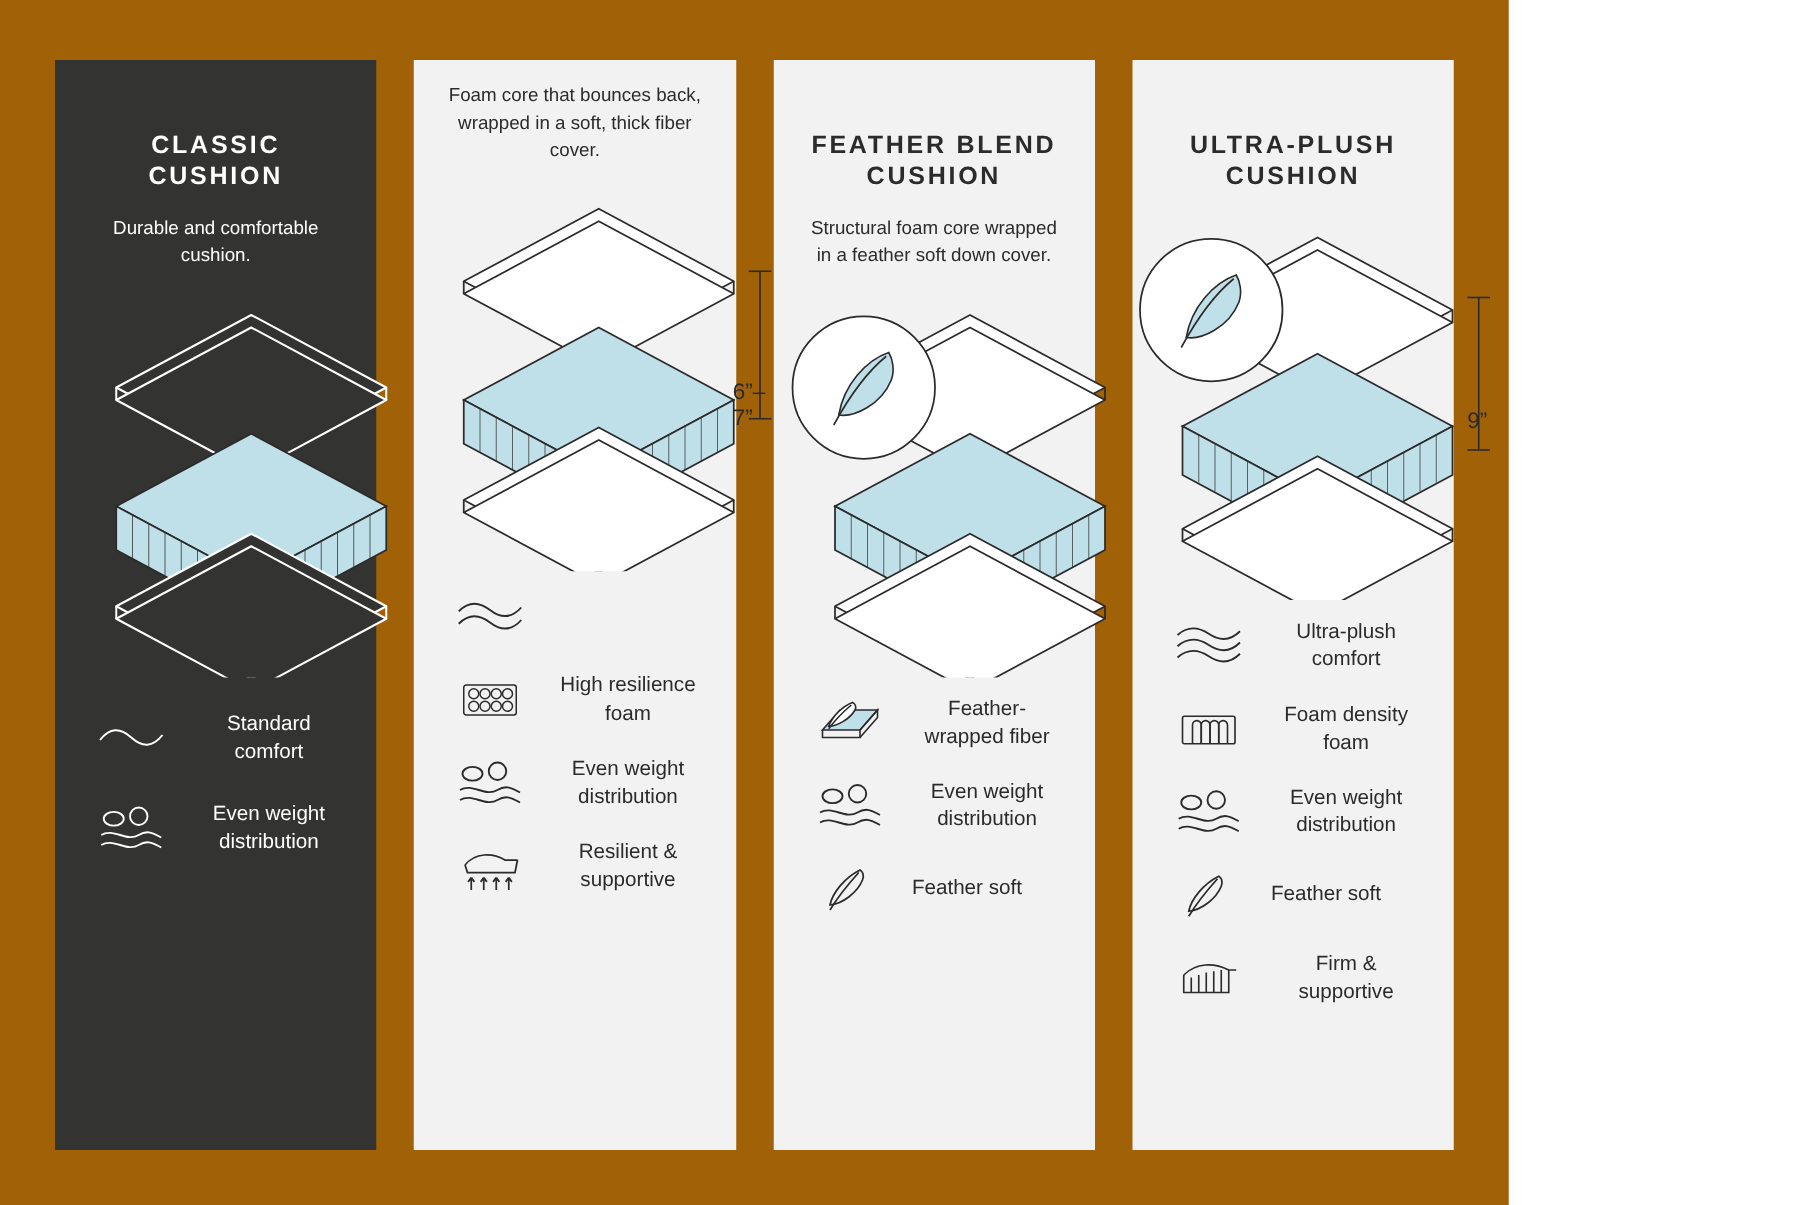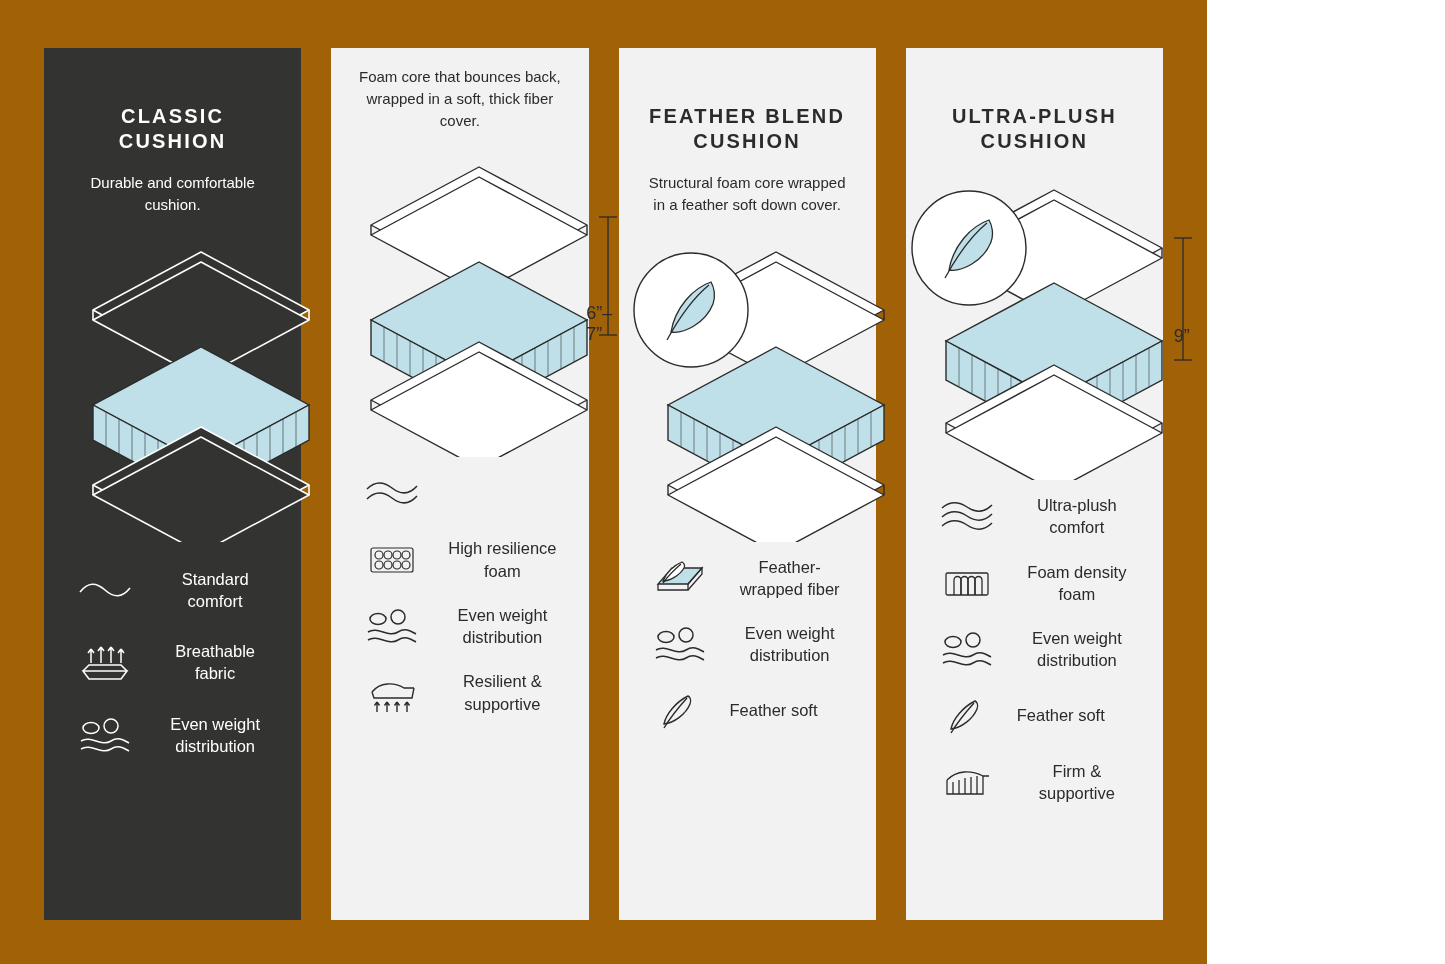--- a/index.html
+++ b/index.html
@@ -158,35 +158,20 @@
         <div class="feature">
           <span class="ficon">
             <svg width="56" height="22" viewBox="0 0 56 22">
                 <path d="M3 13 C11 3, 19 3, 28 11 C37 19, 45 19, 53 9" fill="none" stroke="#ffffff" stroke-width="1.6"></path>
               </svg>
           </span>
           <span class="flabel">Standard comfort</span>
         </div>
         <div class="feature">
           <span class="ficon">
-            <svg width="56" height="42" viewBox="0 0 56 42">
-              <g fill="none" stroke="#ffffff" stroke-width="1.5">
-                <path d="M6 30 H50 L44 38 H12 Z"></path>
-                <path d="M6 30 L12 24 H44 L50 30"></path>
-                <path d="M14 22 V8 M14 8 l-3 4 M14 8 l3 4"></path>
-                <path d="M24 22 V6 M24 6 l-3 4 M24 6 l3 4"></path>
-                <path d="M34 22 V6 M34 6 l-3 4 M34 6 l3 4"></path>
-                <path d="M44 22 V8 M44 8 l-3 4 M44 8 l3 4"></path>
-              </g>
-            </svg>
-          </span>
-          <span class="flabel">Breathable fabric</span>
-        </div>
-        <div class="feature">
-          <span class="ficon">
             <svg width="56" height="40" viewBox="0 0 56 40">
               <g fill="none" stroke="#ffffff" stroke-width="1.5">
                 <ellipse cx="14" cy="13" rx="8" ry="5.5"></ellipse>
                 <circle cx="34" cy="11" r="7"></circle>
                 <path d="M4 26 C14 20, 24 32, 34 26 C42 21, 48 26, 52 28"></path>
                 <path d="M4 34 C14 28, 24 40, 34 34 C42 29, 48 34, 52 36"></path>
               </g>
             </svg>
           </span>
           <span class="flabel">Even weight distribution</span>

